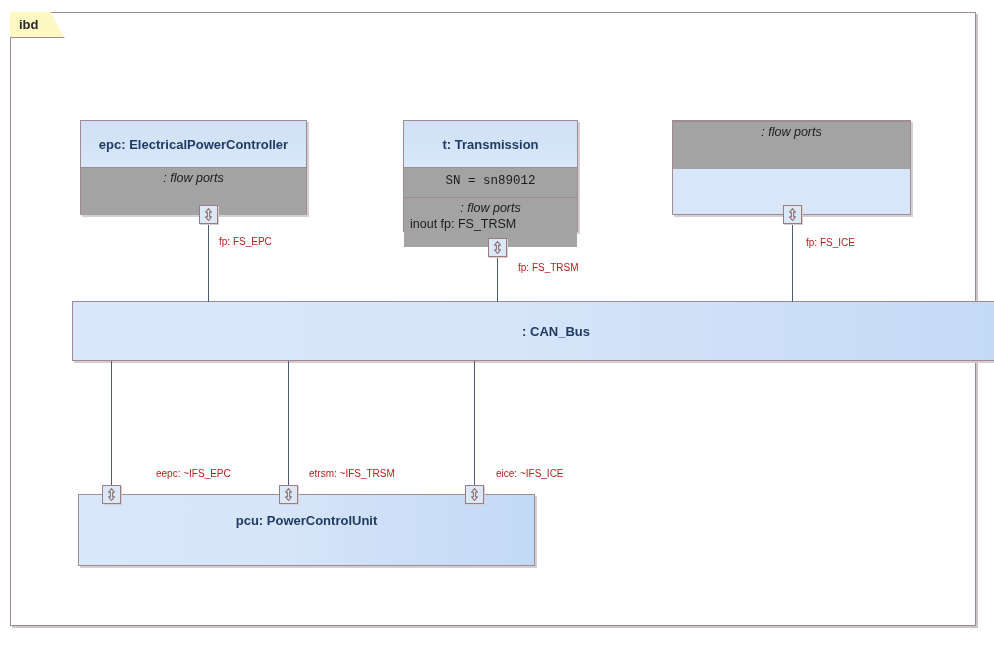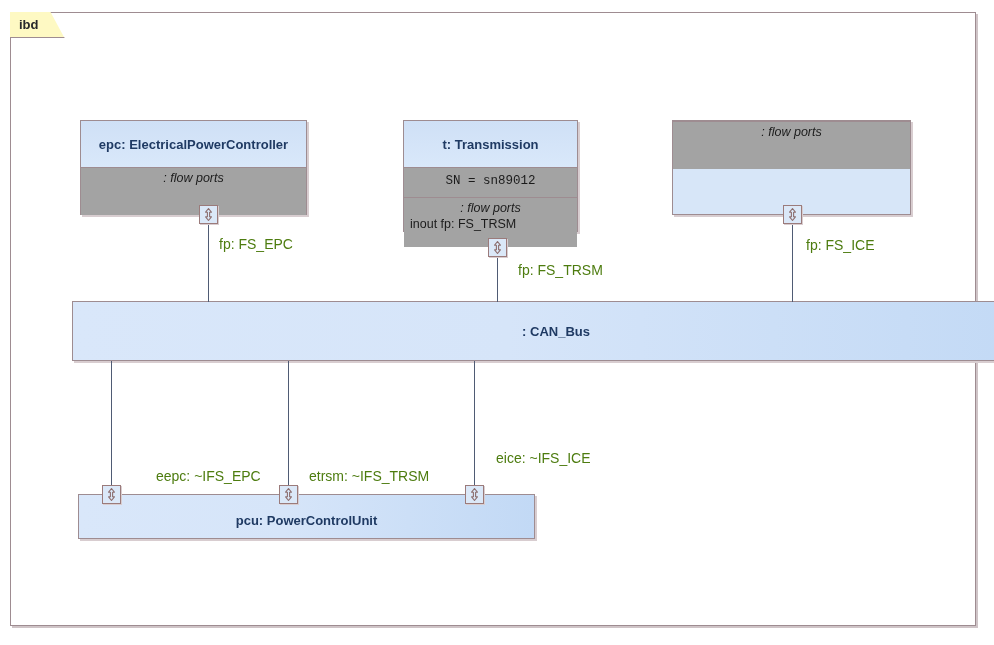--- a/index.html
+++ b/index.html
@@ -120,22 +120,22 @@
   .conn {
     position: absolute;
     background: #4f5b74;
     z-index: 2;
   }
   .conn.v { width: 1px; }
 
   
   .elabel {
     position: absolute;
-    font-size: 14px;
-    color: #4d7c0f;
+    font-size: 10px;
+    color: #b91c1c;
     white-space: nowrap;
     z-index: 5;
   }
 </style>
 </head>
 <body>
 
 <div id="stage">
 
   <div class="frame"></div>
@@ -165,21 +165,21 @@
   <div class="block" id="blk-ice" style="left:672px; top:120px; width:239px; height:95px;">
     <div class="compartment" style="height:48px;">
       <div class="comp-stereo">: flow ports</div>
     </div>
   </div>
 
   <div class="block gradient canbus" id="blk-canbus" style="left:72px; top:301px; width:968px; height:60px;">
     <div class="blk-body">: CAN_Bus</div>
   </div>
 
-  <div class="block gradient" id="blk-pcu" style="left:78px; top:494px; width:457px; height:45px;">
+  <div class="block gradient" id="blk-pcu" style="left:78px; top:494px; width:457px; height:72px;">
     <div class="blk-body">pcu: PowerControlUnit</div>
   </div>
 
   <div class="conn v" style="left:208px; top:224px; height:78px;"></div>
   <div class="conn v" style="left:497px; top:257px; height:45px;"></div>
   <div class="conn v" style="left:792px; top:224px; height:78px;"></div>
 
   <div class="conn v" style="left:111px; top:361px; height:125px;"></div>
   <div class="conn v" style="left:288px; top:361px; height:125px;"></div>
   <div class="conn v" style="left:474px; top:361px; height:125px;"></div>
@@ -219,15 +219,15 @@
       <path d="M8.5 2.5 L5.6 6.2 L7.4 6.2 L7.4 10.8 L5.6 10.8 L8.5 14.5 L11.4 10.8 L9.6 10.8 L9.6 6.2 L11.4 6.2 Z" fill="none" stroke="#8d6f6f" stroke-width="1.1" stroke-linejoin="round"></path>
     </svg>
   </div>
 
   <div class="elabel" style="left:219px; top:236px;">fp: FS_EPC</div>
   <div class="elabel" style="left:518px; top:262px;text-align:right;">fp: FS_TRSM</div>
   <div class="elabel" style="left:806px; top:237px;">fp: FS_ICE</div>
 
   <div class="elabel" style="left:132px; top:468px;margin-left:24px;">eepc: ~IFS_EPC</div>
   <div class="elabel" style="left:309px; top:468px;">etrsm: ~IFS_TRSM</div>
-  <div class="elabel" style="left:496px; top:450px;">eice: ~IFS_ICE</div>
+  <div class="elabel" style="left:496px; top:468px;">eice: ~IFS_ICE</div>
 
 </div>
 
 </body></html>

